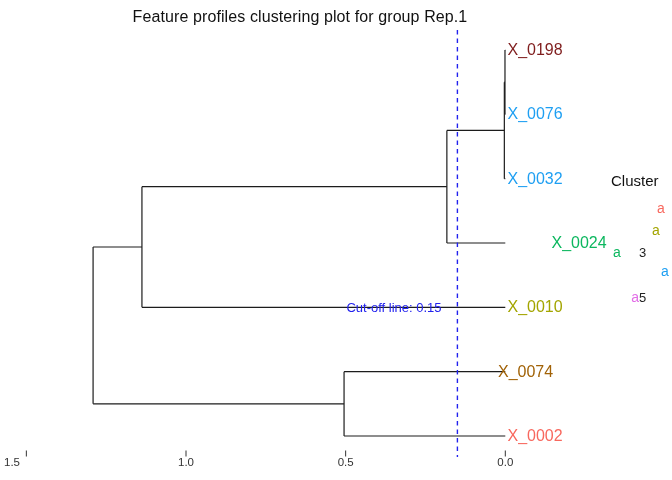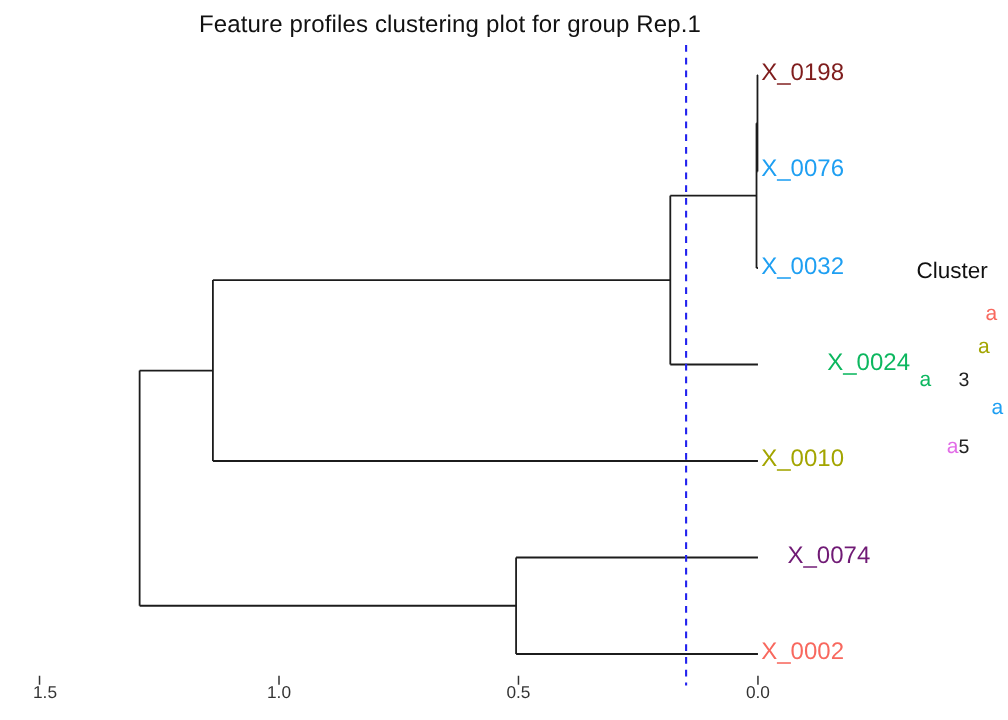--- a/index.html
+++ b/index.html
@@ -65,27 +65,28 @@
     </svg>
 
   <div class="plot-title">Feature profiles clustering plot for group Rep.1</div>
 
   <div id="leaf-labels">
       <div class="leaf-label" style="left: 507.5px; top: 50px; color: #7f1d1d;">X_0198</div>
       <div class="leaf-label" style="left: 507.5px; top: 114.333px; color: rgb(30, 159, 242);">X_0076</div>
       <div class="leaf-label" style="left: 507.5px; top: 178.666px; color: rgb(30, 159, 242);">X_0032</div>
       <div class="leaf-label" style="left: 507.5px; top: 242.999px; color: rgb(12, 183, 95); margin-left: 44px;">X_0024</div>
       <div class="leaf-label" style="left: 507.5px; top: 307.332px; color: rgb(163, 165, 0); text-align: right;">X_0010</div>
-      <div class="leaf-label" style="left: 525px; top: 371.665px; color: #701a75;">X_0074</div>
+      <div class="leaf-label" style="left: 498px; top: 371.665px; color: #a16207;">X_0074</div>
       <div class="leaf-label" style="left: 507.5px; top: 435.998px; color: rgb(248, 104, 94);">X_0002</div>
     </div>
 
+  <div class="cutoff-label" style="left: 394px; top: 306.7px; color: rgb(34, 34, 238);">Cut-off line: 0.15</div>
 
   <div id="axis-labels">
-      <div class="axis-label" style="left: 30px;">1.5</div>
+      <div class="axis-label" style="left: 12px;">1.5</div>
       <div class="axis-label" style="left: 186px;">1.0</div>
       <div class="axis-label" style="left: 345.65px;">0.5</div>
       <div class="axis-label" style="left: 505.3px;">0.0</div>
     </div>
 
   <div>
     <div class="legend-title">Cluster</div>
     <div id="legend-items">
         <div class="legend-item" style="top: 207.5px; margin-left: 44px;"><span class="legend-key" style="color: rgb(248, 104, 94);">a</span><span class="legend-num">1</span></div>
         <div class="legend-item" style="top: 229.8px; margin-left: 39px;"><span class="legend-key" style="color: rgb(163, 165, 0);">a</span><span class="legend-num">2</span></div>

